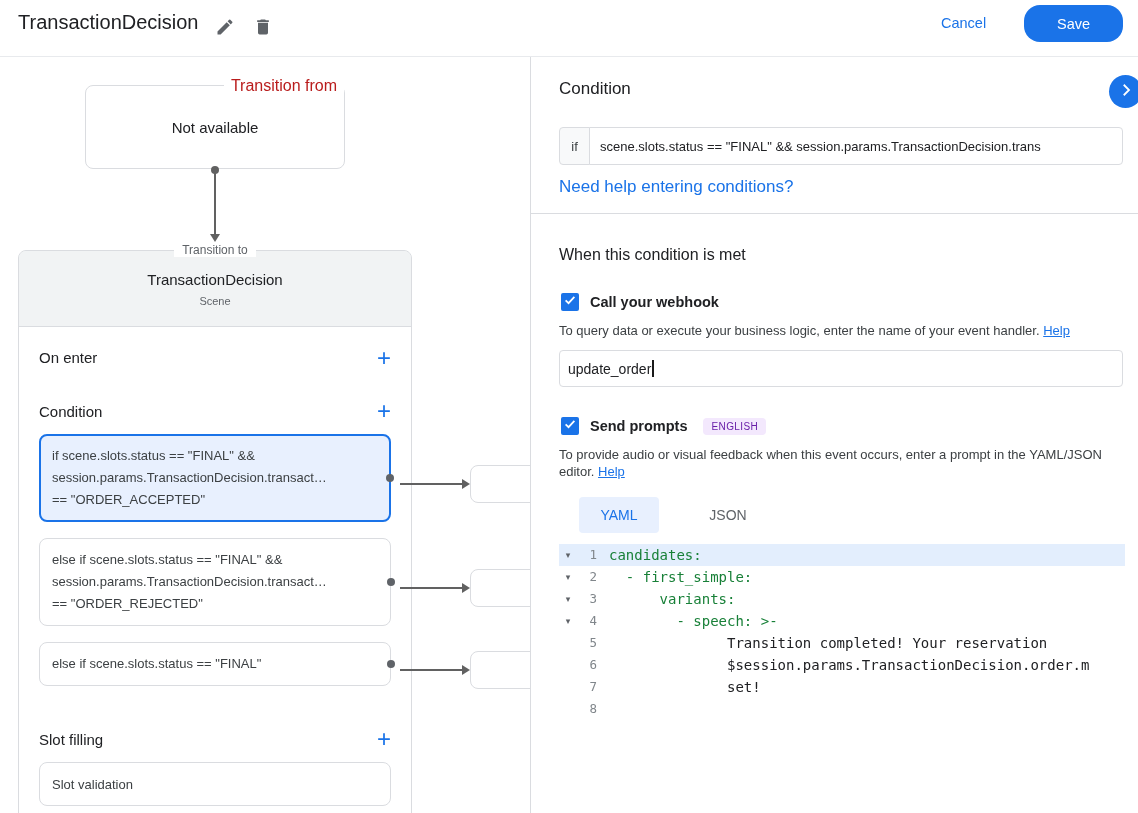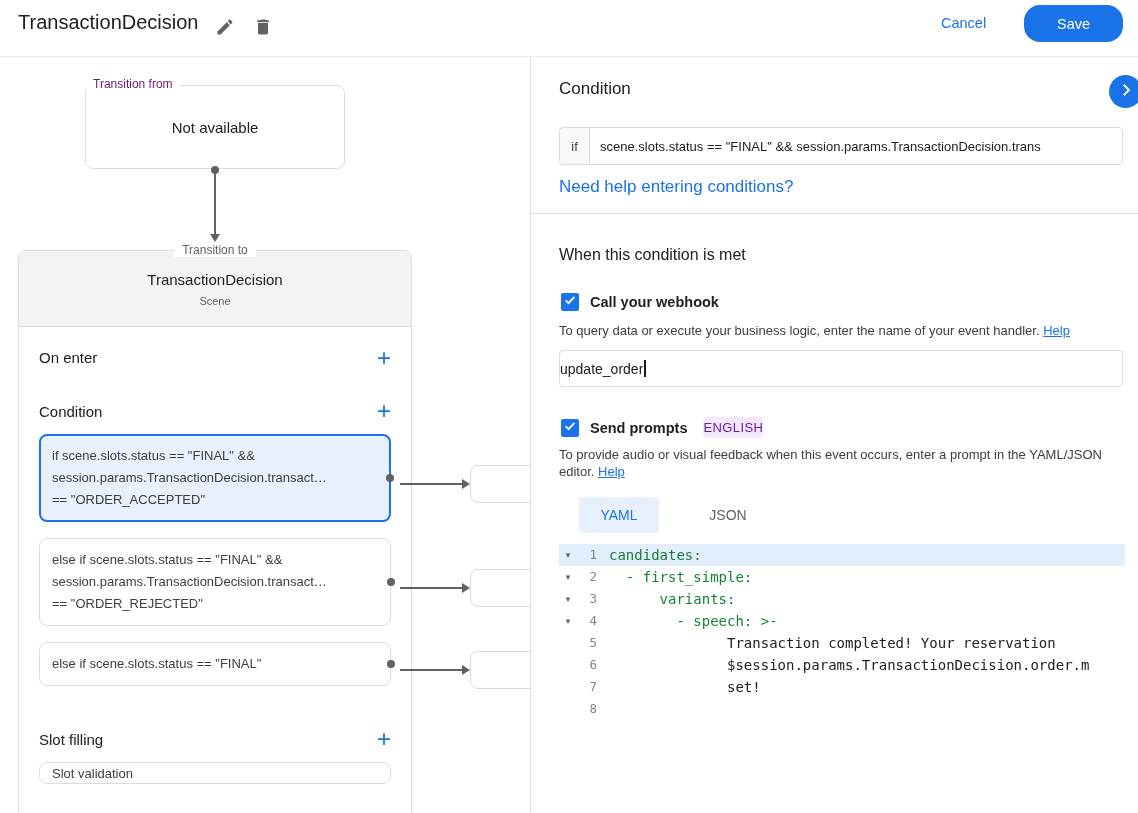--- a/index.html
+++ b/index.html
@@ -18,21 +18,21 @@
   .icon-btn { position:absolute; top:13px; width:30px; height:30px; display:flex; align-items:center; justify-content:center; border-radius:50%; cursor:pointer; background:transparent; border:none; }
   .icon-btn.edit { left:210px; }
   .icon-btn.del { left:248px; }
   .cancel-btn { position:absolute; left:941px; top:15px; font-size:14.5px; font-weight:500; color:#1a73e8; background:none; border:none; cursor:pointer; }
   .save-btn { position:absolute; left:1024px; top:5px; width:99px; height:37px; background:#1a73e8; color:#fff; font-size:14.5px; font-weight:500; border:none; border-radius:16px; cursor:pointer; font-family:"Liberation Sans",sans-serif; }
 
   
   .graph-pane { position:absolute; top:57px; left:0; width:530px; height:756px; background:#fff; }
 
   .tf-box { position:absolute; left:85px; top:28px; width:260px; height:84px; border:1px solid #dadce0; border-radius:8px; background:#fff; display:flex; align-items:center; justify-content:center; font-size:15px; color:#202124; }
-  .float-label { position:absolute; top:-9px; left:0; right:0; text-align:left; font-size:12px; color:#701a75; }
+  .float-label { position:absolute; top:-9px; left:0; right:0; text-align:right; font-size:16px; color:#b91c1c; }
   .float-label span { background:#fff; padding:0 7px; }
 
   .v-arrow { position:absolute; left:210px; top:109px; width:10px; height:76px; }
   .v-arrow .dot { position:absolute; top:0; left:1px; width:8px; height:8px; border-radius:50%; background:#616161; }
   .v-arrow .line { position:absolute; top:7px; bottom:7px; left:4px; width:2px; background:#616161; }
   .v-arrow .head { position:absolute; bottom:0; left:0; width:0; height:0; border-left:5px solid transparent; border-right:5px solid transparent; border-top:8px solid #616161; }
 
   .scene-chip { position:absolute; left:18px; top:186px; width:394px; text-align:center; font-size:12px; color:#5f6368; z-index:3; }
   .scene-chip span { background:#fff; padding:0 8px; }
   .scene-card { position:absolute; left:18px; top:193px; width:394px; height:620px; border:1px solid #dadce0; border-radius:8px; background:#f1f3f4; overflow:hidden; }
@@ -42,21 +42,21 @@
   .card-section { background:#fff; }
   .section-row { display:flex; align-items:center; justify-content:space-between; padding:0 20px; font-size:15px; color:#202124; }
   .row-onenter { height:61px; }
   .row-mid { height:46px; }
   .plus { color:#1a73e8; font-size:24px; font-weight:300; line-height:1; cursor:pointer; background:none; border:none; font-family:"Liberation Sans",sans-serif; }
   .cond-card { position:relative; margin:0 20px 16px; border:1px solid #dadce0; border-radius:8px; background:#fff; padding:10px 12px; cursor:pointer; }
   .cond-card.selected { border:2px solid #1a73e8; background:#e8f0fe; padding:9px 11px; }
   .cond-text { font-size:13px; line-height:22px; color:#3c4043; white-space:pre-line; display:block; }
   .port { position:absolute; right:-5px; top:50%; margin-top:-4px; width:8px; height:8px; border-radius:50%; background:#5f6368; }
   .sec-cond { padding-bottom:14px; }
-  .slot-card { margin:0 20px 30px; height:22px; border:1px solid #dadce0; border-radius:8px; background:#fff; display:flex; align-items:center; padding:0 12px; font-size:13px; color:#3c4043; }
+  .slot-card { margin:0 20px 30px; height:44px; border:1px solid #dadce0; border-radius:8px; background:#fff; display:flex; align-items:center; padding:0 12px; font-size:13px; color:#3c4043; }
   .sec-slot { padding-bottom:60px; }
 
   .h-arrow { position:absolute; left:400px; width:70px; height:10px; z-index:1; }
   .h-arrow .line { position:absolute; left:0; top:4px; width:62px; height:2px; background:#616161; }
   .h-arrow .head { position:absolute; left:62px; top:0; width:0; height:0; border-top:5px solid transparent; border-bottom:5px solid transparent; border-left:8px solid #616161; }
   .stub { position:absolute; left:470px; width:62px; height:38px; background:#fff; border:1px solid #dadce0; border-radius:8px 0 0 8px; z-index:1; }
 
   
   .detail-panel { position:absolute; left:530px; top:57px; width:608px; height:756px; background:#fff; border-left:1px solid #dadce0; z-index:5; }
   .panel-title { position:absolute; left:28px; top:22px; font-size:17px; color:#202124; font-weight:400; }
@@ -64,25 +64,25 @@
   .if-box { position:absolute; left:28px; top:70px; width:31px; height:38px; border:1px solid #dadce0; border-radius:4px 0 0 4px; background:#f8f9fa; display:flex; align-items:center; justify-content:center; font-size:13px; color:#3c4043; }
   .cond-input { position:absolute; left:58px; top:70px; width:534px; height:38px; border:1px solid #dadce0; border-radius:0 4px 4px 0; padding:0 10px; font-size:13px; color:#202124; display:flex; align-items:center; white-space:nowrap; overflow:hidden; background:#fff; }
   .help-link { color:#1a73e8; text-decoration:none; cursor:pointer; }
   .cond-help { position:absolute; left:28px; top:120px; font-size:17px; }
   .panel-divider { position:absolute; left:0; top:156px; width:608px; height:1px; background:#dadce0; }
   .when-met { position:absolute; left:28px; top:189px; font-size:16px; color:#202124; font-weight:400; }
 
   .check-row { position:absolute; left:30px; display:flex; align-items:center; }
   .checkbox { width:18px; height:18px; background:#1a73e8; border-radius:2px; display:inline-flex; align-items:center; justify-content:center; cursor:pointer; flex:none; }
   .check-label { margin-left:11px; font-size:14.5px; font-weight:600; color:#202124; }
-  .lang-badge { margin-left:16px; background:#f3e8fd; color:#681da8; font-size:13px; letter-spacing:.4px; padding:3px 0; border-radius:4px; }
+  .lang-badge { margin-left:16px; background:#f3e8fd; color:#681da8; font-size:10px; letter-spacing:.4px; padding:3px 8px; border-radius:4px; }
   .desc { position:absolute; left:28px; font-size:13px; color:#3c4043; line-height:17px; width:560px; }
   .desc .pre { white-space:pre-line; }
   .desc .help-link { text-decoration:underline; }
-  .webhook-input { position:absolute; left:28px; top:293px; width:564px; height:37px; border:1px solid #dadce0; border-radius:4px; padding:0 0; font-size:14px; color:#202124; display:flex; align-items:center; background:#fff; cursor:text; }
+  .webhook-input { position:absolute; left:28px; top:293px; width:564px; height:37px; border:1px solid #dadce0; border-radius:4px; padding:0 8px; font-size:14px; color:#202124; display:flex; align-items:center; background:#fff; cursor:text; }
   .caret { display:inline-block; width:1.5px; height:17px; background:#1a1a1a; margin-left:1px; }
 
   .tabs { position:absolute; left:48px; top:440px; display:flex; gap:29px; }
   .tab { width:80px; height:36px; display:flex; align-items:center; justify-content:center; font-size:14px; font-weight:500; cursor:pointer; border:none; background:none; font-family:"Liberation Sans",sans-serif; }
   .tab.active { background:#e8f0fe; color:#1a73e8; border-radius:4px; }
   .tab.inactive { color:#5f6368; }
 
   .editor { position:absolute; left:28px; top:487px; width:566px; height:269px; background:#fff; font-family:"DejaVu Sans Mono", monospace; font-size:14px; overflow:hidden; }
   .ed-row { display:flex; height:22px; line-height:22px; }
   .ed-row.hl { background:#e3eefd; }
@@ -280,21 +280,21 @@
       <span class="code key">      variants:</span>
     </div>
     <div class="ed-row">
       <span class="fold">▾</span>
       <span class="lnum">4</span>
       <span class="code key">        - speech: &gt;-</span>
     </div>
     <div class="ed-row">
       <span class="fold"></span>
       <span class="lnum">5</span>
-      <span class="code txt">              Transaction completed! Your reservation</span>
+      <span class="code txt">              Transition completed! Your reservation</span>
     </div>
     <div class="ed-row">
       <span class="fold"></span>
       <span class="lnum">6</span>
       <span class="code txt">              $session.params.TransactionDecision.order.m</span>
     </div>
     <div class="ed-row">
       <span class="fold"></span>
       <span class="lnum">7</span>
       <span class="code txt">              set!</span>

